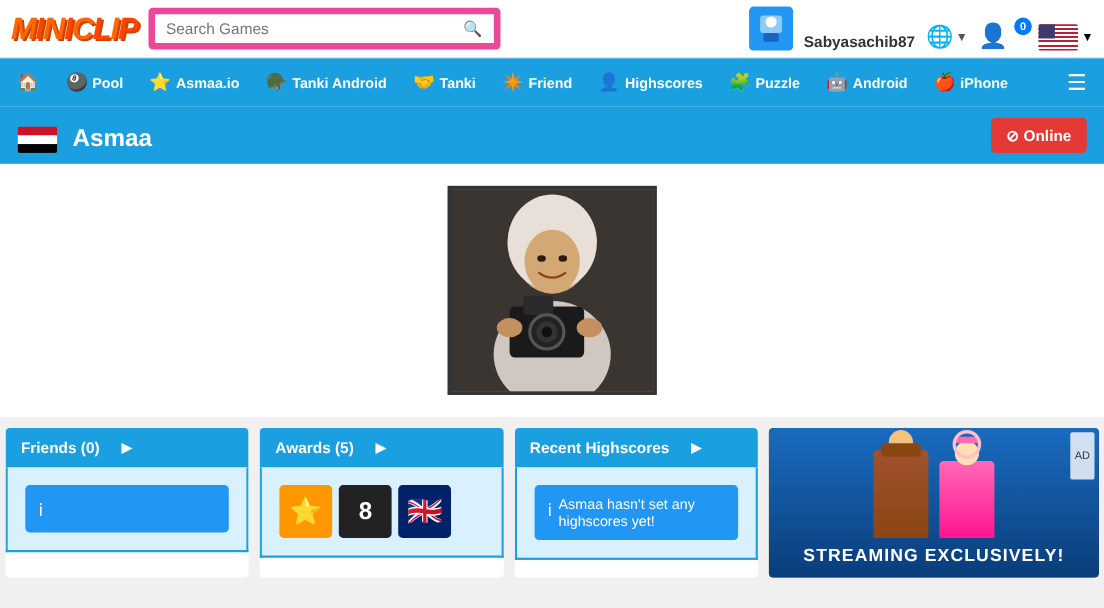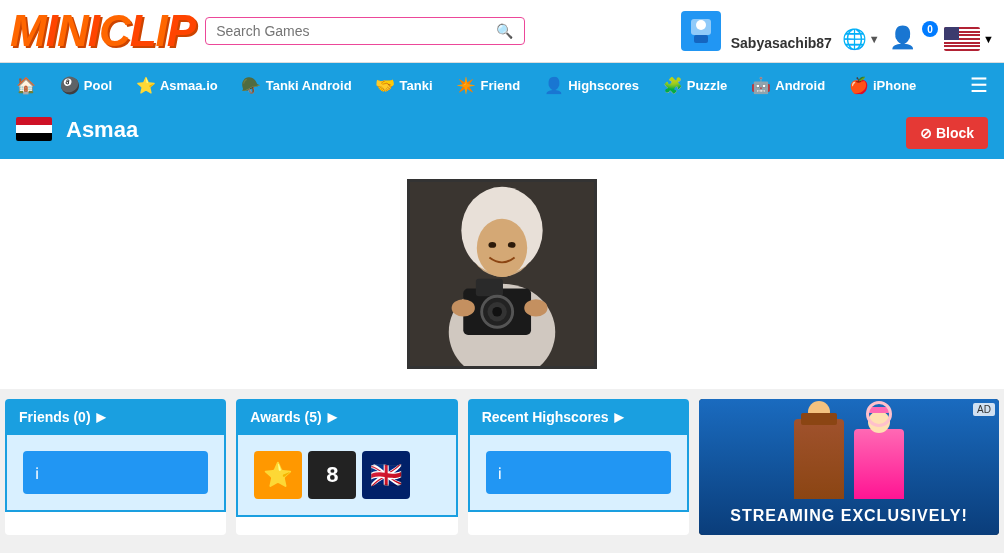--- a/index.html
+++ b/index.html
@@ -8,33 +8,33 @@
     
     .header {
       background: #fff;
       display: flex;
       align-items: center;
       padding: 6px 10px;
       gap: 10px;
       border-bottom: 1px solid #ddd;
     }
     .logo {
-      font-size: 44px;
+      font-size: 28px;
       font-weight: 900;
       font-style: italic;
       color: #ff6600;
       text-shadow: 2px 2px 0 #cc4400;
       letter-spacing: -1px;
       flex-shrink: 0;
     }
     .logo span { color: #ff0000; }
     .search-bar {
       display: flex;
       align-items: flex-start;
-      border: 1px solid #ec4899;
+      border: 6px solid #ec4899;
       border-radius: 4px;
       padding: 5px 10px;
       flex: 1;
       max-width: 320px;
       background: #fff;
     }
     .search-bar input {
       border: none;
       outline: none;
       font-size: 14px;
@@ -154,21 +154,21 @@
       padding: 0 12px;
       height: 44px;
       display: flex; align-items: center;
       color: white; font-size: 20px; cursor: pointer;
     }
 
     
     .profile-banner {
       background: #1a9fe0;
       display: flex;
-      align-items: flex-start;
+      align-items: flex-end;
       padding: 10px 16px;
       gap: 14px;
     }
     .egypt-flag {
       width: 36px; height: 24px;
       display: flex; flex-direction: column;
       border-radius: 2px; overflow: hidden;
     }
     .flag-red { background: #ce1126; flex: 1; }
     .flag-white { background: #ffffff; flex: 1; }
@@ -236,21 +236,21 @@
       flex: 1;
     }
     .panel-header {
       background: #1a9fe0;
       color: white;
       padding: 10px 14px;
       font-size: 14px;
       font-weight: bold;
       display: flex;
       align-items: center;
-      gap: 6px;
+      gap: 20px;
       cursor: pointer;
     }
     .panel-header .arrow { font-size: 12px; }
     .panel-body {
       background: #d9f0ff;
       padding: 16px;
       border: 2px solid #1a9fe0;
       border-top: none;
     }
     .info-box {
@@ -303,21 +303,21 @@
       font-weight: 900;
       text-align: center;
       text-transform: uppercase;
       letter-spacing: 1px;
     }
     .ad-badge {
       position: absolute;
       top: 4px; right: 4px;
       background: rgba(255,255,255,0.8);
       font-size: 10px;
-      padding: 1px 4px;
+      padding: 16px 4px;
       border-radius: 2px;
       color: #333;
     }
   </style>
 </head>
 <body>
 
 <div class="header">
   <div class="logo">
     <span style="color:#ff6600;">M</span><span style="color:#ff4400;">I</span><span style="color:#ff6600;">N</span><span style="color:#ff4400;">I</span><span style="color:#ff6600;">C</span><span style="color:#ff4400;">L</span><span style="color:#ff6600;">I</span><span style="color:#ff4400;">P</span>
@@ -401,21 +401,21 @@
 <div class="profile-banner">
   <div class="egypt-flag">
     <div class="flag-red"></div>
     <div class="flag-white"></div>
     <div class="flag-black"></div>
   </div>
   <span class="profile-name">Asmaa</span>
   <div class="profile-actions">
     <button class="block-btn">
       <span>⊘</span>
-      <span>Block</span>
+      <span>Online</span>
     </button>
   </div>
 </div>
 
 <div class="main-content">
   <div class="profile-photo">
     <svg class="person-svg" viewBox="0 0 190 190" xmlns="http://www.w3.org/2000/svg">
 
       <rect width="190" height="190" fill="#3a3530"></rect>
 
@@ -479,20 +479,21 @@
   </div>
 
   <div class="panel">
     <div class="panel-header">
       <span>Recent Highscores</span>
       <span class="arrow">▶</span>
     </div>
     <div class="panel-body">
       <div class="info-box">
         <span class="info-icon">ℹ</span>
+        <span>Asmaa hasn't set any highscores yet!</span>
       </div>
     </div>
   </div>
 
   <div class="ad-panel">
     <div class="ad-inner">
       <div class="ad-badge">AD</div>
       <div style="display:flex; align-items:flex-end; justify-content:center; width:100%; height:90px; gap:10px; margin-bottom:8px;">
 
         <div style="width:50px; height:80px; background:linear-gradient(to bottom, #a0522d, #8b4513); border-radius:4px 4px 0 0; position:relative;">

